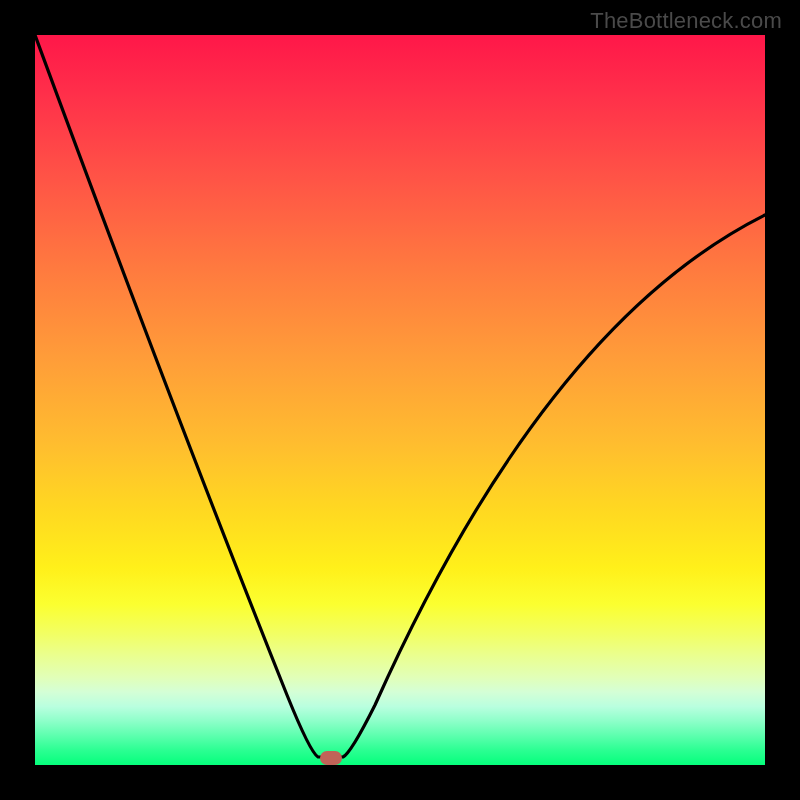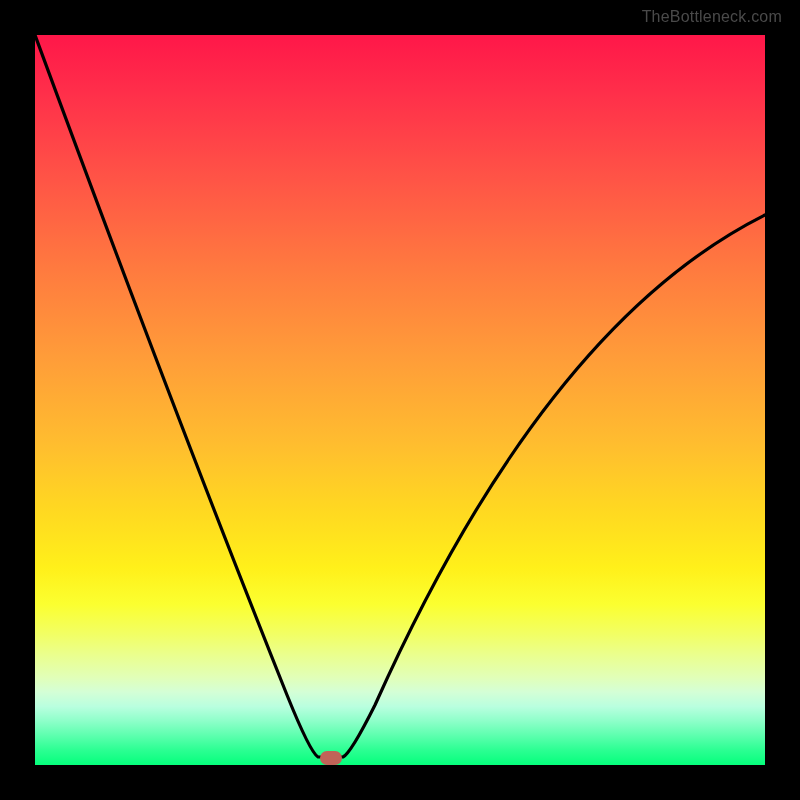--- a/index.html
+++ b/index.html
@@ -68,21 +68,21 @@
     height: 14px;
     background: #c06358;
     border-radius: 7px;
     transform: translate(-50%, -50%);
   }
   .watermark {
     position: absolute;
     top: 8px;
     right: 18px;
     color: #4a4a4a;
-    font-size: 16px;
+    font-size: 22px;
     font-weight: 400;
     letter-spacing: 0.2px;
     margin-left: 48px;
   }
 </style>
 </head>
 <body>
 
 <div class="frame">
 

